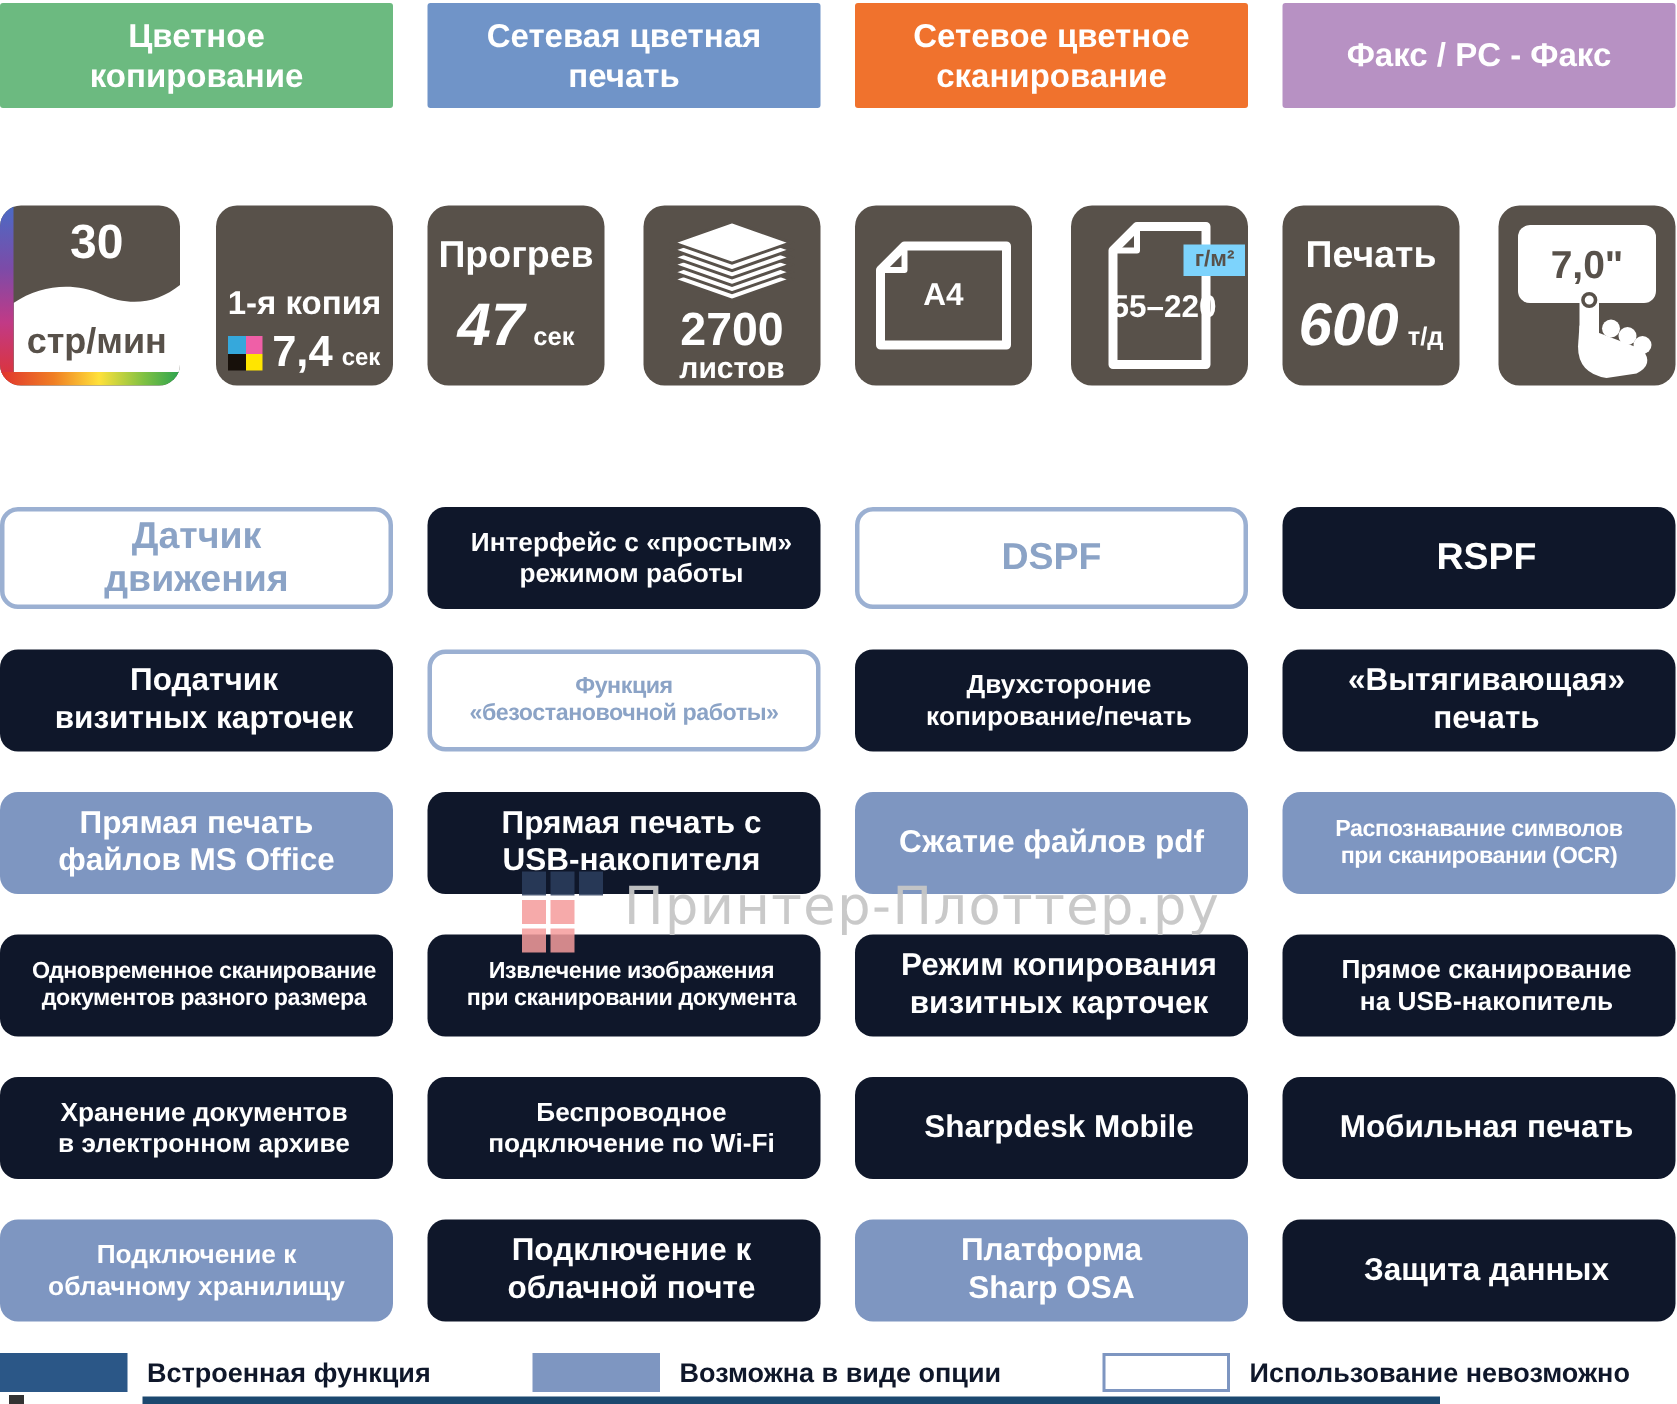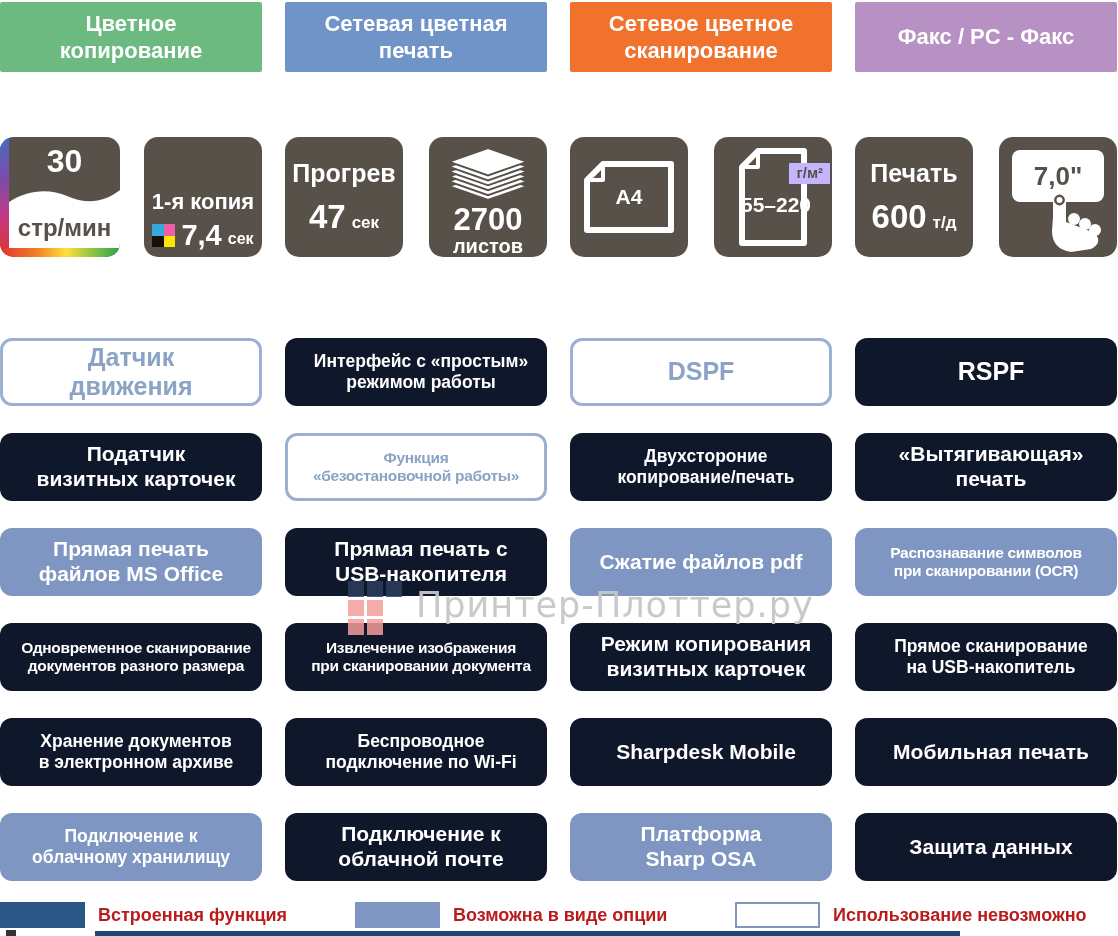--- a/index.html
+++ b/index.html
@@ -34,33 +34,33 @@
   .fc-row{display:flex;align-items:center;justify-content:center;gap:6px;margin-top:7px;}
   .cmyk{width:23px;height:23px;display:grid;grid-template-columns:1fr 1fr;grid-template-rows:1fr 1fr;flex:none;}
   .cmyk i{display:block;}
   .sw-black{width:23px;height:23px;background:#17100A;flex:none;}
   .fc-num{font-size:29px;line-height:1;}
   .fc-sec{font-size:16px;position:relative;top:3px;}
   
   .tile-text{display:flex;flex-direction:column;align-items:center;justify-content:center;gap:14px;}
   .tt-title{font-size:25px;line-height:1;}
   .tt-vrow{display:flex;align-items:baseline;gap:6px;}
-  .tt-value{font-size:33px;line-height:1;}
+  .tt-value{font-size:40px;line-height:1;font-style:italic;}
   .tt-unit{font-size:17px;}
   
   .tile-stack{display:flex;flex-direction:column;align-items:center;justify-content:flex-start;padding-top:10px;}
   .stack-svg{width:84px;height:56px;}
   .cap-value{font-size:31px;line-height:1;margin-top:2px;}
   .cap-unit{font-size:20px;line-height:1.1;}
   
   .sheet-land{position:absolute;left:11px;top:21px;width:96px;height:78px;}
   .a4-label{position:absolute;left:0;right:0;top:48px;text-align:center;font-size:21px;}
   
   .sheet-port{position:absolute;left:22px;top:10px;width:74px;height:100px;}
-  .gsm-box{position:absolute;top:26px;right:2px;background:#c4b5fd;color:#58514A;font-size:15px;
+  .gsm-box{position:absolute;top:26px;right:2px;background:#7dd3fc;color:#58514A;font-size:15px;
            font-weight:bold;padding:2px 7px;line-height:1.1;}
   .gsm-range{position:absolute;left:6px;right:0;top:56px;text-align:center;font-size:21px;}
   
   .screen{position:absolute;top:13px;left:13px;width:92px;height:52px;background:#fff;border-radius:8px;
           display:flex;align-items:center;justify-content:center;color:#58514A;font-size:26px;}
   .hand-svg{position:absolute;right:6px;bottom:2px;width:82px;height:64px;}
 
   
   .features{top:338px;grid-template-rows:repeat(6,68px);row-gap:27px;}
   .feature{border-radius:12px;display:flex;align-items:center;justify-content:center;text-align:center;
@@ -72,21 +72,21 @@
   .fz2{font-size:21px;}
   .fz3{font-size:17.5px;}
   .fz4{font-size:15.5px;letter-spacing:-0.3px;}
 
   
   .legend{position:absolute;top:902px;left:0;width:1118px;height:28px;}
   .legend-item{position:absolute;top:0;display:flex;align-items:center;gap:13px;}
   .legend-item.li0{left:0;} .legend-item.li1{left:355px;} .legend-item.li2{left:735px;}
   .swatch{width:85px;height:26px;box-sizing:border-box;flex:none;}
   .sw-none{border:2px solid #7E96C1;background:#fff;}
-  .legend-label{font-size:18px;font-weight:bold;color:#b91c1c;white-space:nowrap;}
+  .legend-label{font-size:18px;font-weight:bold;color:#0f172a;white-space:nowrap;}
 
   
   .watermark{position:absolute;top:581px;left:348px;display:flex;align-items:flex-start;gap:14px;pointer-events:none;}
   .wm-logo{display:grid;grid-template-columns:repeat(3,16px);grid-auto-rows:16px;gap:3px;opacity:.85;}
   .wm-sq-n{background:#2C3E5E;} .wm-sq-s{background:#F59C9C;} .wm-sq-e{background:transparent;}
   .wm-text{font-family:"DejaVu Sans",sans-serif;font-size:35px;font-weight:normal;
            color:rgba(198,198,198,0.95);letter-spacing:1px;margin-top:4px;white-space:nowrap;}
 
   
   .bottom-bar{position:absolute;left:95px;right:0;bottom:0;height:5px;background:#1C486F;}

